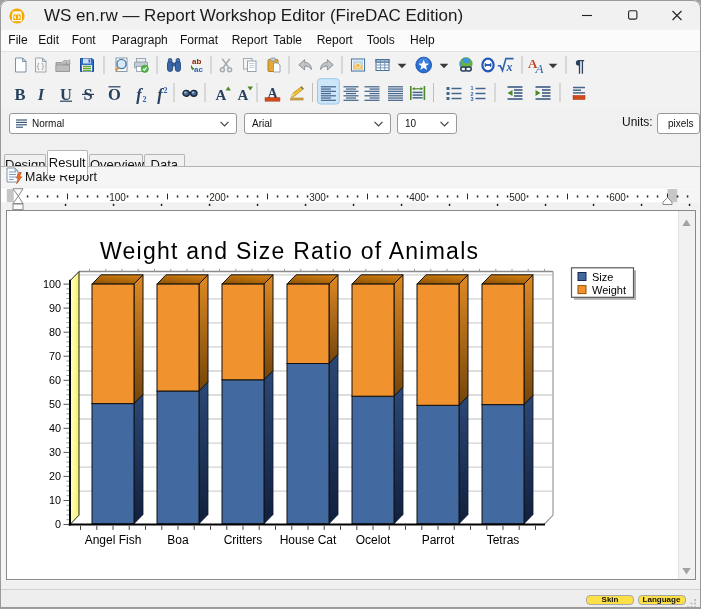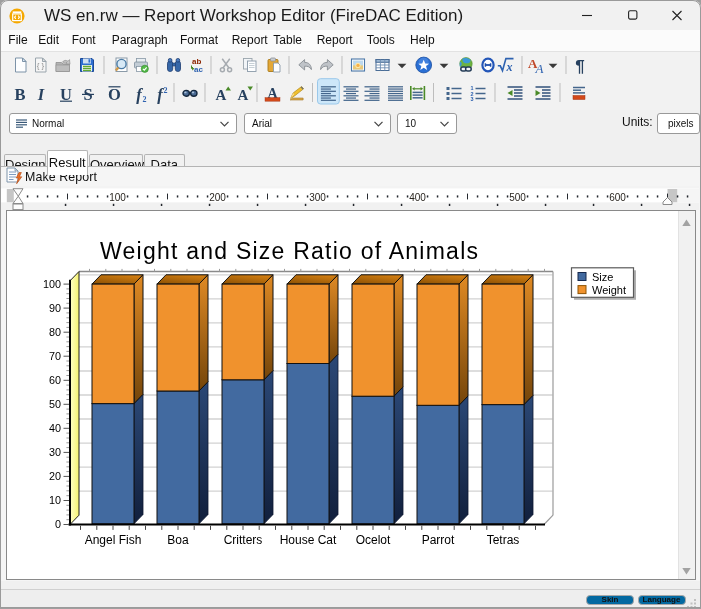--- a/index.html
+++ b/index.html
@@ -19,21 +19,21 @@
 .combo .chev{position:absolute;right:7px;top:7px;width:9px;height:6px;}
 #tabbar{left:1px;top:141px;width:699px;height:24.5px;background:#f0f0f0;}
 .tab{position:absolute;background:#f1f1f1;border:1px solid #b4b4b4;border-bottom:none;
  border-radius:2px 2px 0 0;font-size:13px;color:#111;box-sizing:border-box;margin-top:9px;}
 #tabline{left:1px;top:165.5px;width:699px;height:0;border-top:1px solid #b4b4b4;}
 #pagearea{left:1px;top:166.5px;width:699px;height:414px;background:#f5f5f5;}
 #makereport{left:25px;top:166.5px;height:20px;line-height:20px;font-size:12.4px;letter-spacing:0.1px;color:#111;}
 #content{left:6px;top:210px;width:688px;height:368px;border:1px solid #898989;background:#fff;}
 #vscroll{position:absolute;right:0;top:0;width:17px;height:368px;background:#f1f1f1;border-left:1px solid #e2e2e2;box-sizing:border-box;}
 #statusbar{left:1px;top:588.5px;width:699px;height:17.5px;background:#eeeeee;border-top:1px solid #d0d0d0;}
-.sbtn{position:absolute;top:5px;height:8px;border:1px solid #a8a8a8;border-radius:4px;background:#0369a1;
+.sbtn{position:absolute;top:5px;height:8px;border:1px solid #a8a8a8;border-radius:4px;background:#fde047;
  font-size:8px;font-weight:bold;color:#111;text-align:center;line-height:8px;}
 </style>
 </head>
 <body>
 <div id="win" class="abs"></div>
 <div id="titlebar" class="abs"></div>
 <svg class="abs" style="left:9px;top:8px" width="16" height="16" viewBox="0 0 16 16">
   <circle cx="8" cy="8" r="7.6" fill="#F5A800"></circle>
   <rect x="3.7" y="3.4" width="8.6" height="1.7" fill="#fff"></rect>
   <rect x="3.7" y="5.9" width="8.6" height="6.7" fill="none" stroke="#fff" stroke-width="1.2"></rect>

